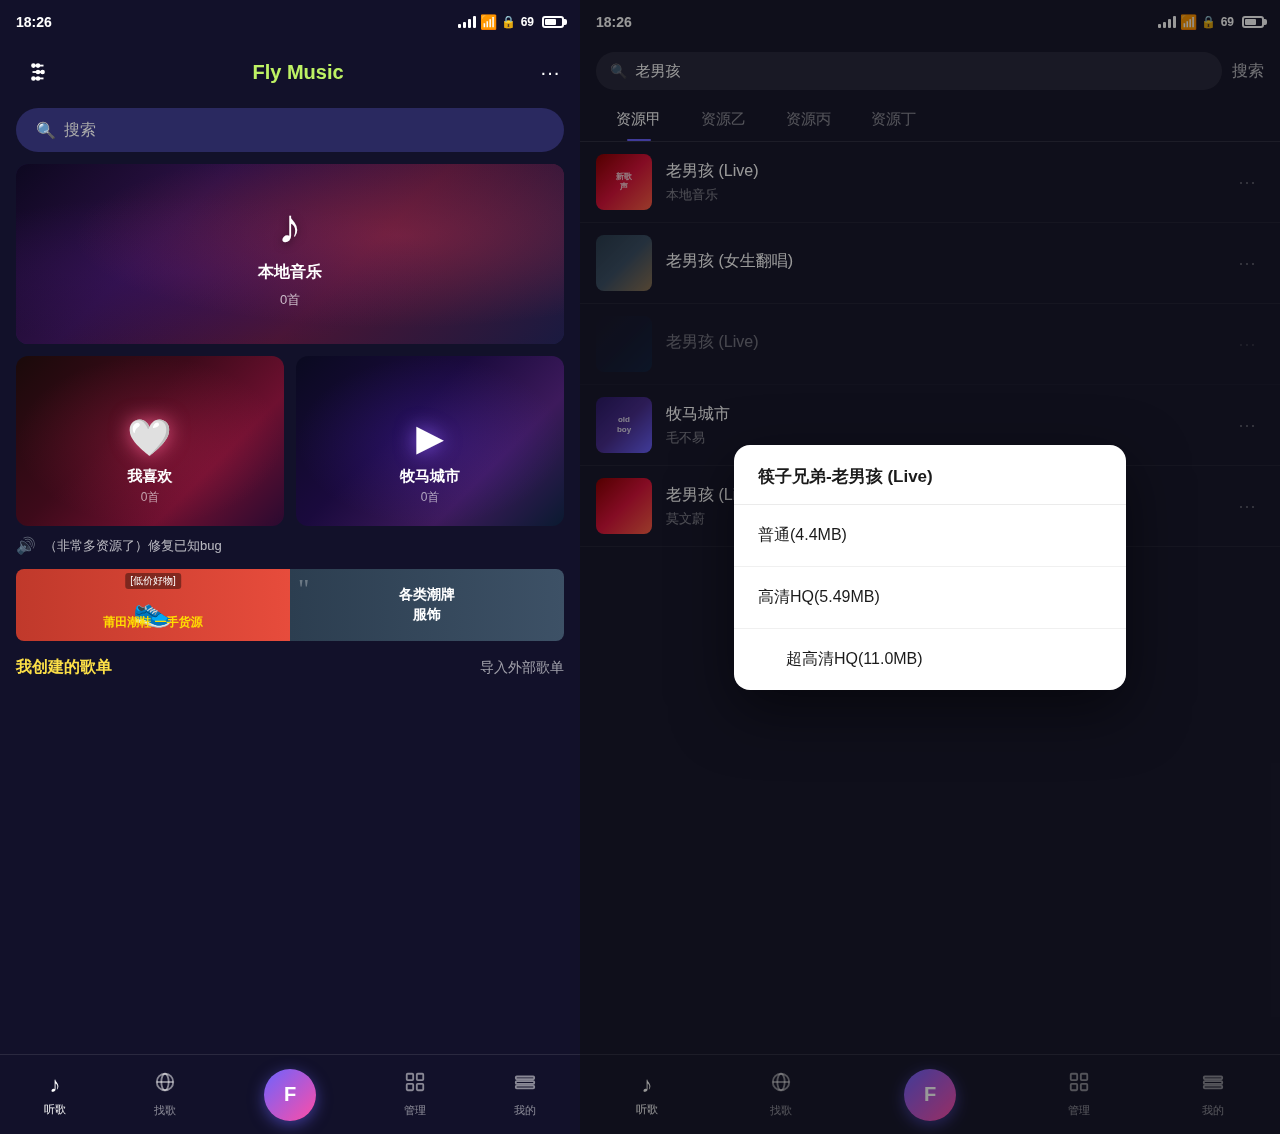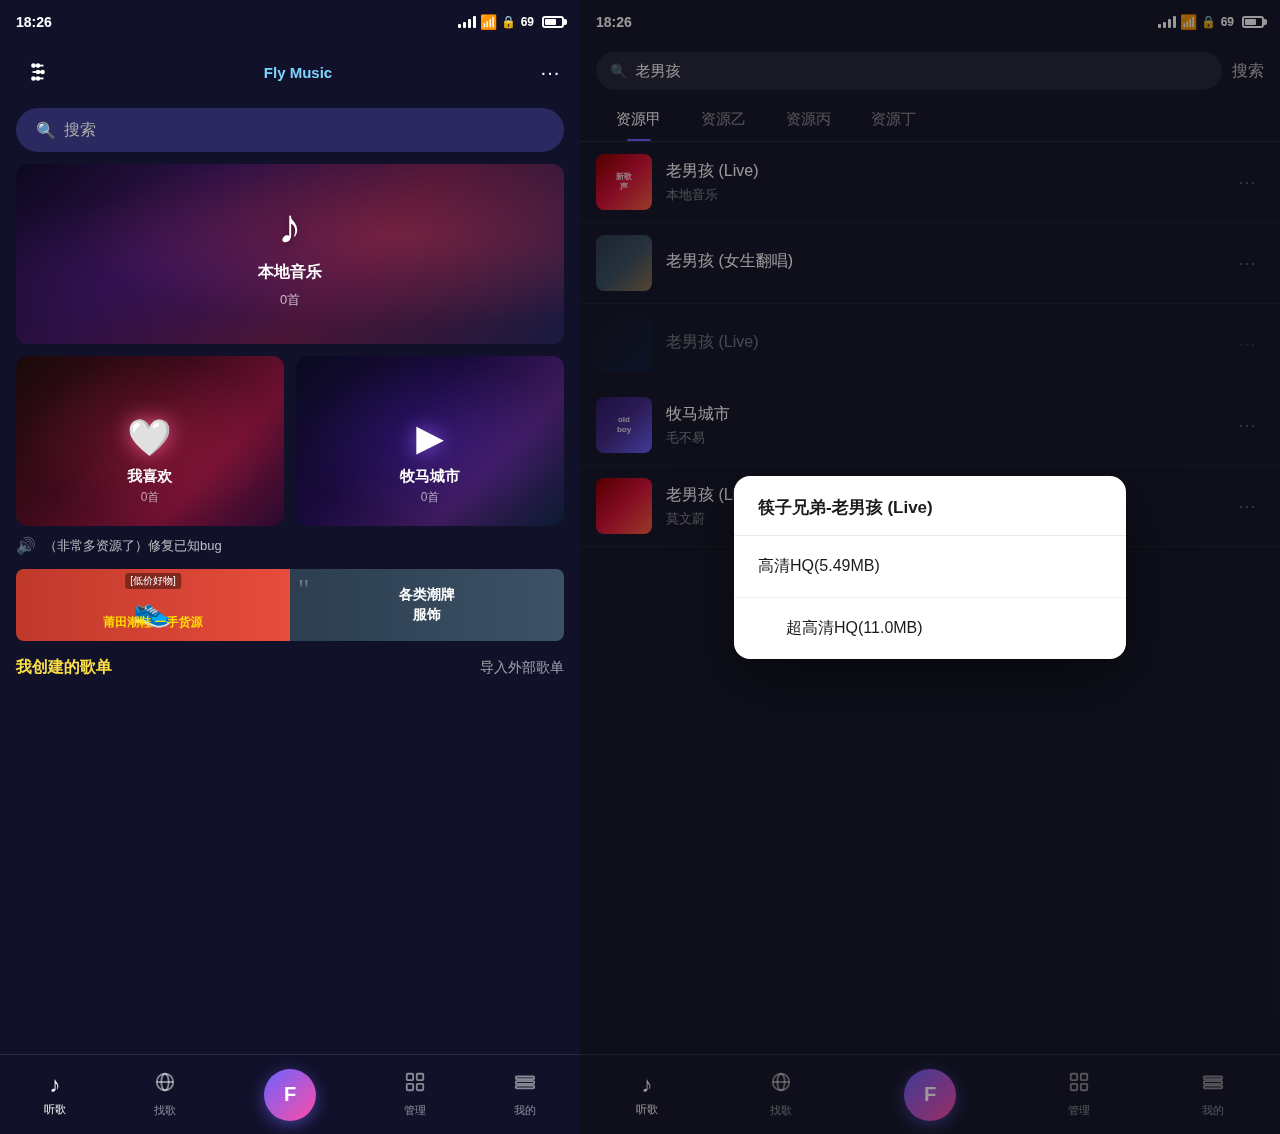--- a/index.html
+++ b/index.html
@@ -78,23 +78,23 @@
       padding: 0 20px;
     }
 
     .header-left-icon {
       width: 36px; height: 36px;
       display: flex; align-items: center; justify-content: center;
       color: #fff; font-size: 20px;
     }
 
     .app-title {
-      font-size: 15px;
+      font-size: 20px;
       font-weight: 700;
-      color: #7dd3fc;
+      color: #bef264;
       text-align: center;
     }
 
     .header-more {
       color: #fff; font-size: 20px; cursor: pointer;
     }
 
     .search-bar-container {
       padding: 8px 16px 12px;
     }
@@ -817,20 +817,21 @@
         <div class="result-artist">莫文蔚</div>
       </div>
       <span class="result-more">···</span>
     </div>
 
   </div>
 
   <div class="modal-overlay">
     <div class="modal-sheet">
       <div class="modal-title">筷子兄弟-老男孩 (Live)</div>
+      <div class="modal-option">普通(4.4MB)</div>
       <div class="modal-option">高清HQ(5.49MB)</div>
       <div class="modal-option">超高清HQ(11.0MB)</div>
     </div>
   </div>
 
   <div class="right-bottom-nav">
     <div class="nav-item">
       <span class="nav-icon active">♪</span>
       <span class="nav-label active">听歌</span>
     </div>

